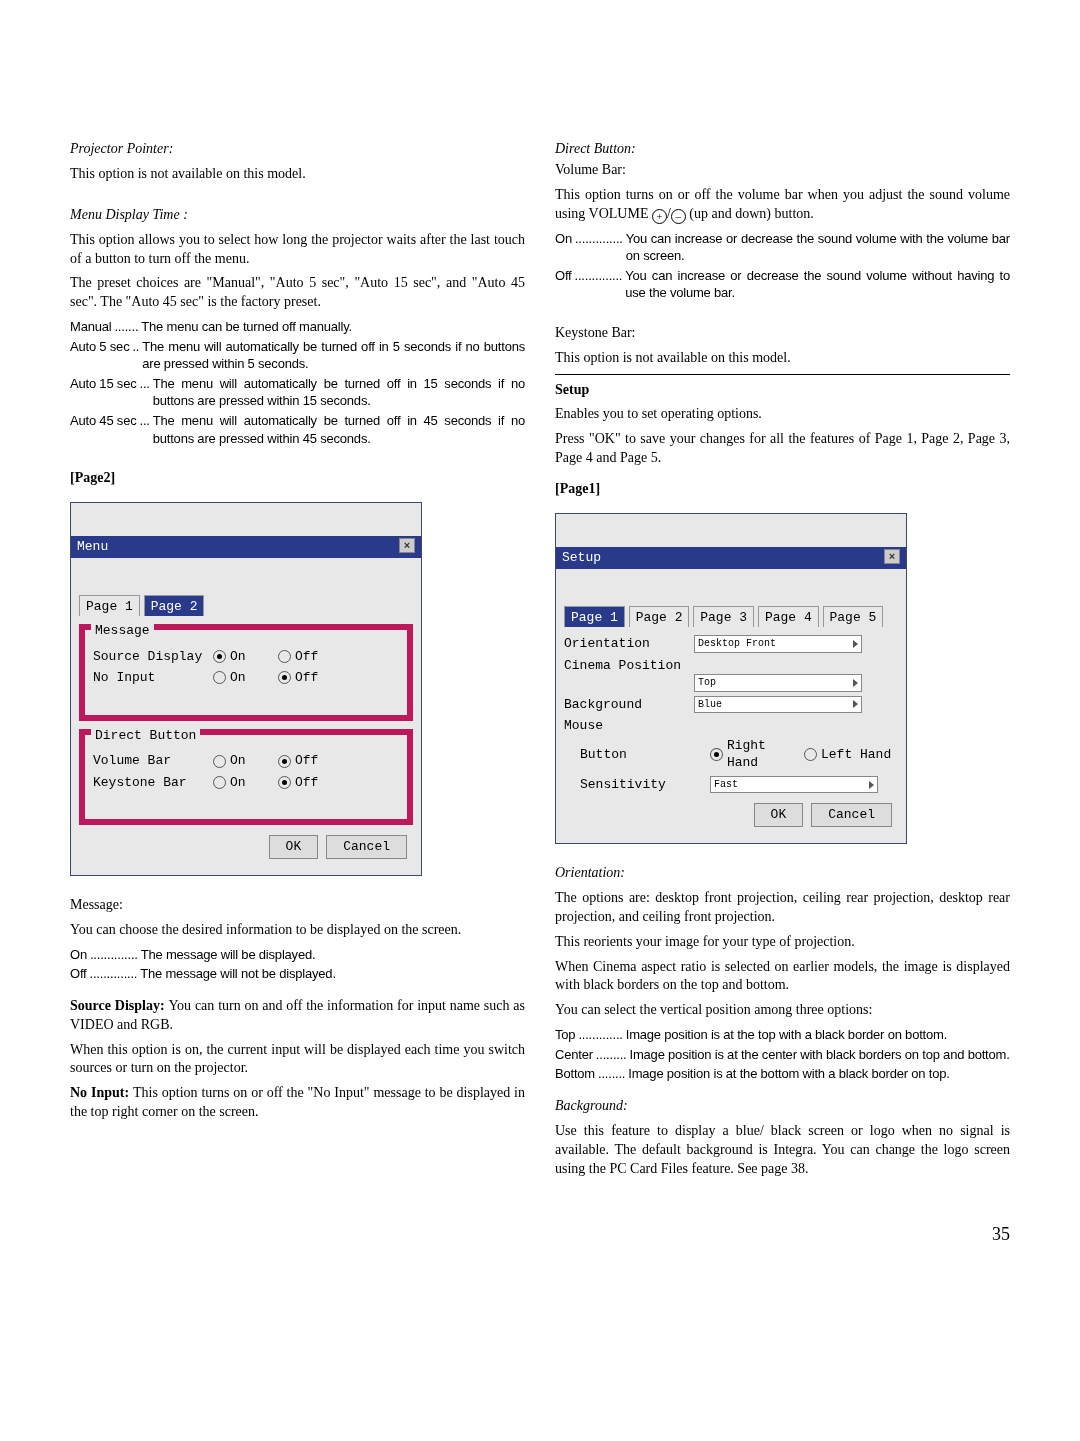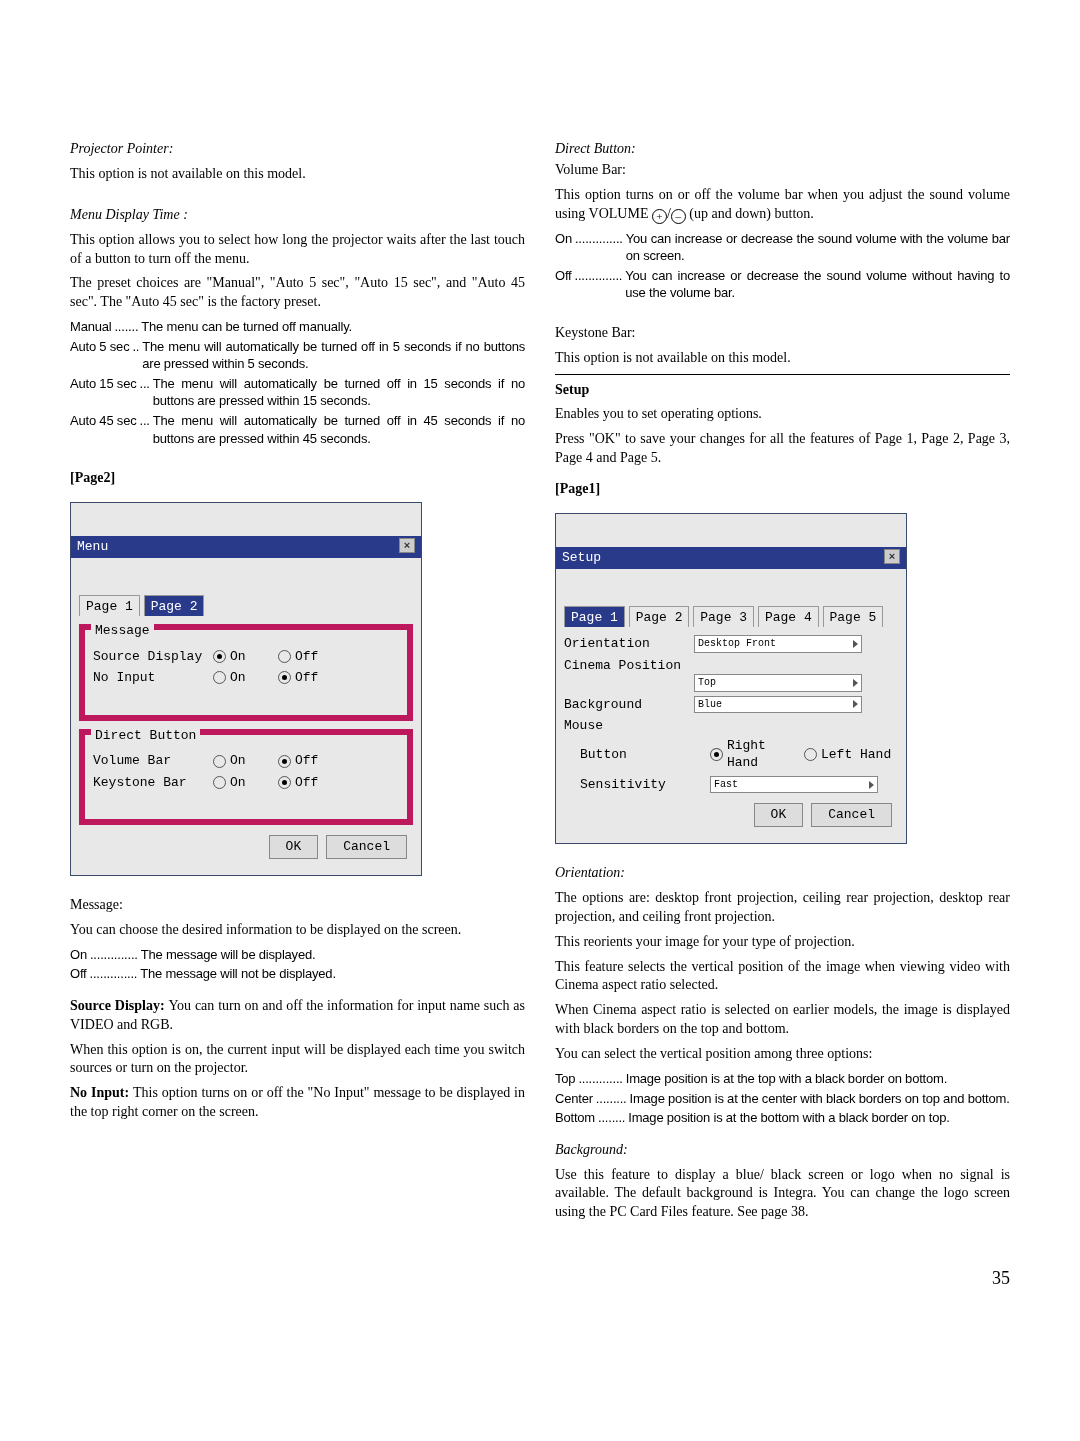--- a/index.html
+++ b/index.html
@@ -377,21 +377,20 @@
           <span class="btn">OK</span>
           <span class="btn">Cancel</span>
         </div>
       </div>
     </div>
 
     <p class="paragraph ital">Orientation:</p>
     <p class="paragraph" style="text-align:justify">The options are: desktop front projection, ceiling rear projection, desktop rear projection, and ceiling front projection.</p>
     <p class="paragraph">This reorients your image for your type of projection.</p>
 
-    <p class="paragraph" style="text-align:justify">This feature selects the vertical position of the image when viewing video with Cinema aspect ratio selected.</p>
     <p class="paragraph" style="text-align:justify">When Cinema aspect ratio is selected on earlier models, the image is displayed with black borders on the top and bottom.</p>
     <p class="paragraph">You can select the vertical position among three options:</p>
 
     <div class="condensed defrow">
       <span class="defkey">Top</span>
       <span class="dots">.............</span>
       <span class="defval">Image position is at the top with a black border on bottom.</span>
     </div>
     <div class="condensed defrow">
       <span class="defkey">Center</span>

